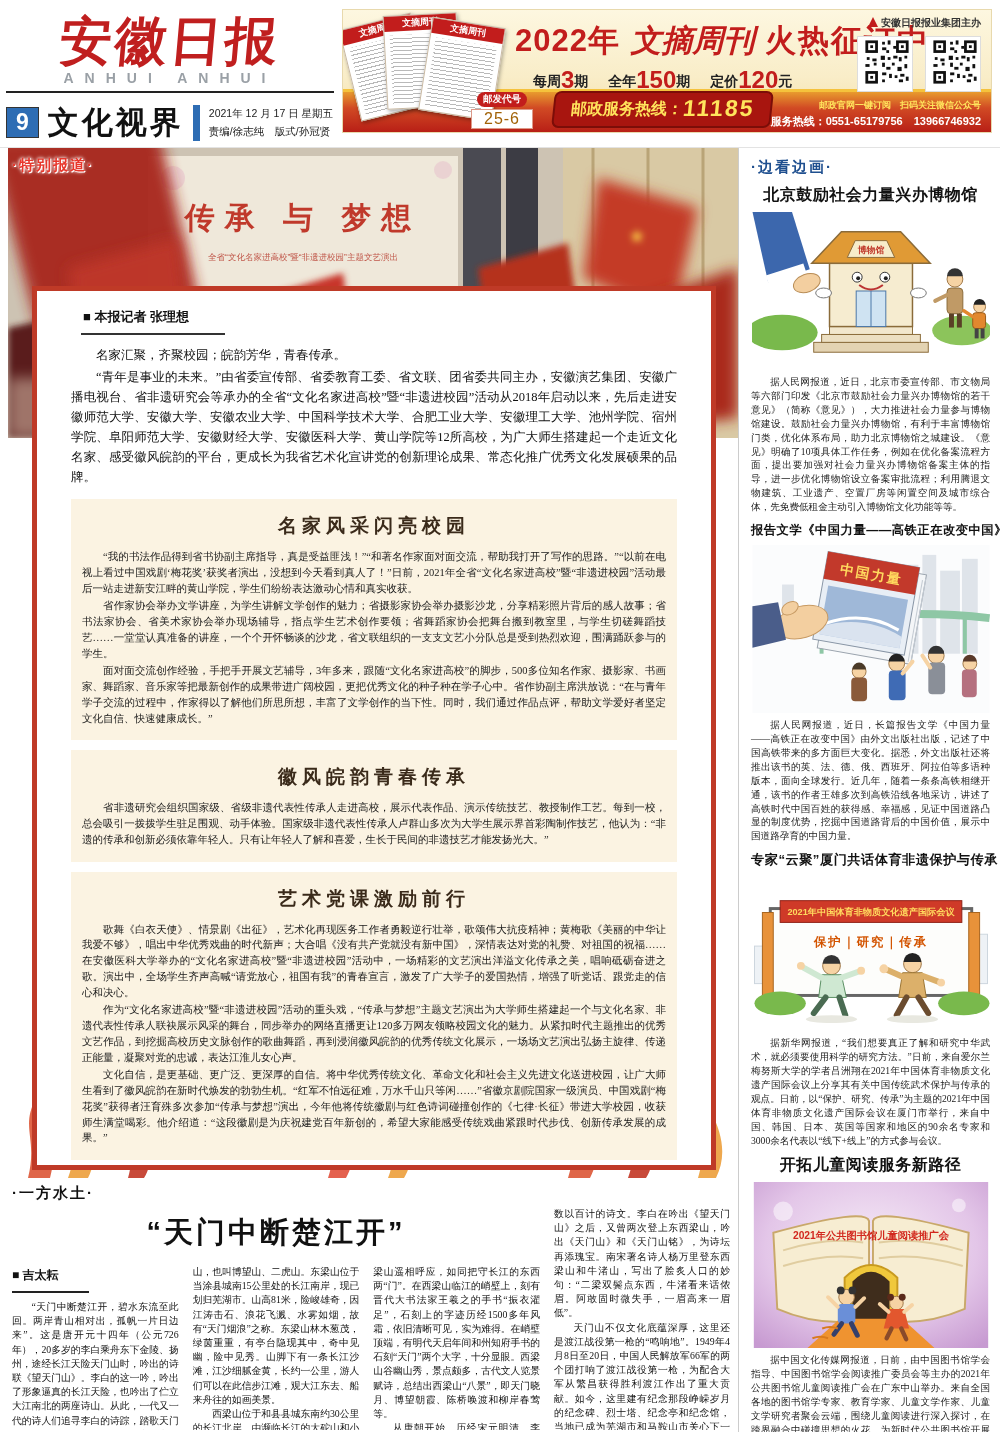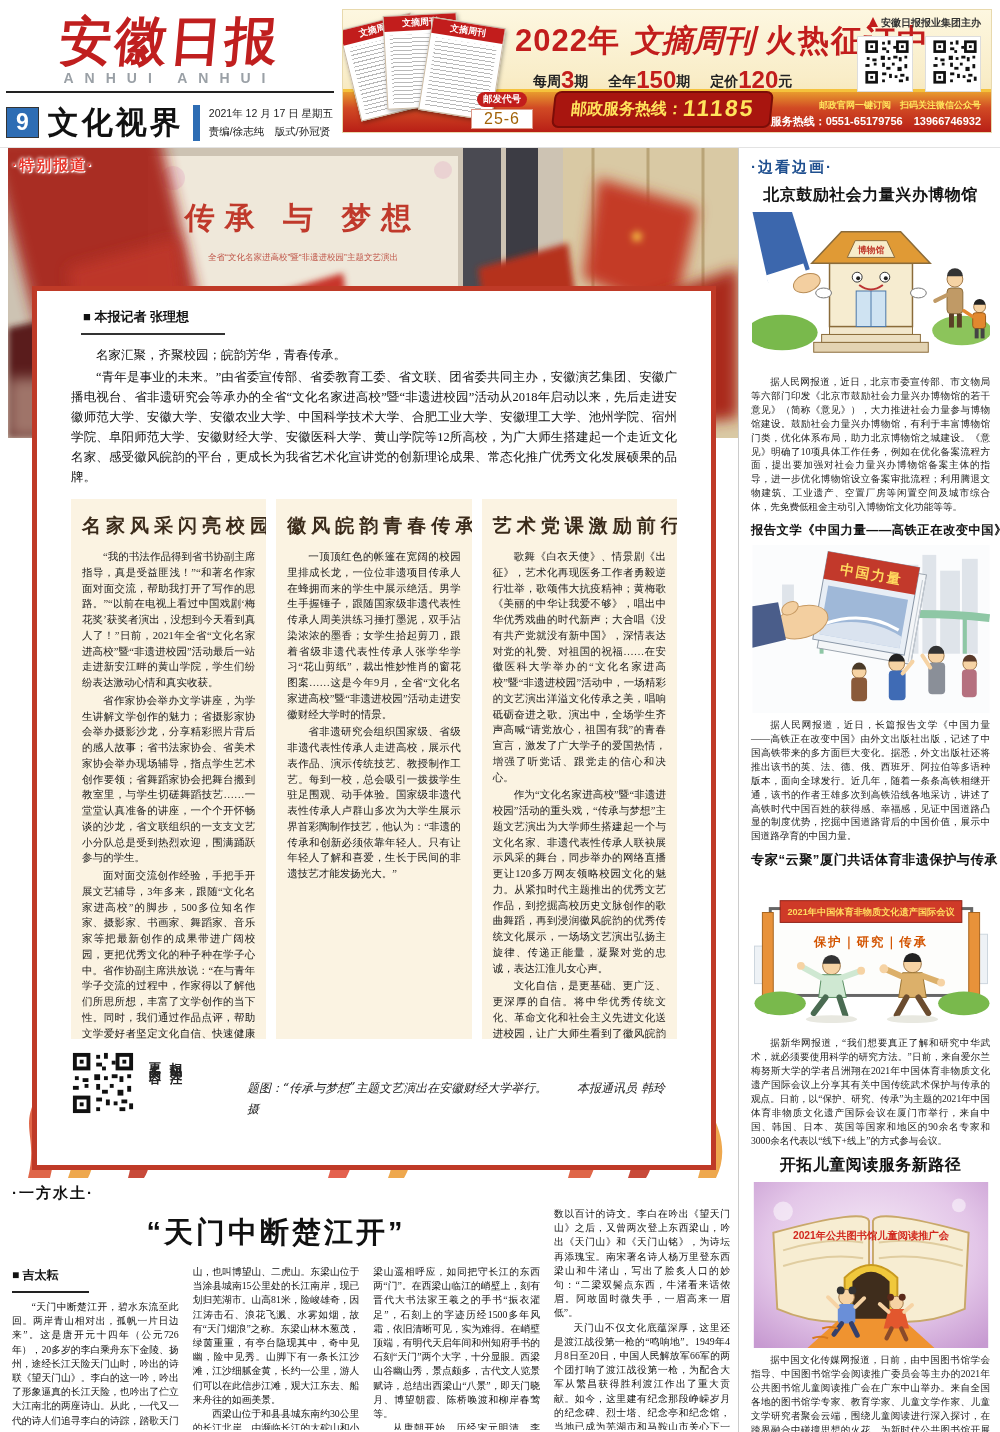--- a/index.html
+++ b/index.html
@@ -57,21 +57,21 @@
   .photo{position:relative;height:290px;overflow:hidden;}
   .report-tag{position:absolute;top:8px;left:12px;color:#e8372c;font-weight:900;font-size:15px;letter-spacing:2px;z-index:6;
               text-shadow:0 0 3px #fff,0 0 4px #fff,1px 1px 0 #fff;}
   .flames{position:absolute;left:8px;right:0;bottom:0;height:120px;z-index:1;}
   .report-box{position:relative;z-index:3;margin:-152px 22px 0 24px;background:#fff;border:5px solid #bf3a27;
               padding:16px 34px 10px;box-sizing:border-box;height:884px;overflow:hidden;}
   .headline{text-align:center;font-size:40px;font-weight:900;letter-spacing:4px;margin:8px 0 16px;white-space:nowrap;}
   .byline{font-size:13px;font-weight:bold;display:inline-block;border-bottom:2px solid #333;padding:0 36px 7px 2px;margin-left:10px;}
   .intro{margin-top:10px;}
   .intro p{font-family:"Liberation Serif",serif;font-size:12.5px;line-height:1.6;text-align:justify;margin:2px 0;text-indent:2em;}
-  .cols{display:flex;gap:10px;margin-top:12px;}
+  .cols{display:flex;gap:10px;margin-top:12px;flex-direction:column;}
   .col{flex:1;background:#fbf3e2;padding:12px 11px;box-sizing:border-box;height:540px;overflow:hidden;}
   .col h3{text-align:center;font-size:19px;letter-spacing:5px;font-weight:900;color:#3a2a1a;margin:2px 0 10px;
           font-family:"DejaVu Serif",serif;white-space:nowrap;}
   .col p{font-family:"Liberation Serif",serif;font-size:10.5px;line-height:1.5;text-align:justify;text-indent:2em;margin:0 0 2px;color:#1a1a1a;}
   .cap-row{display:flex;justify-content:space-between;align-items:flex-end;margin-top:12px;}
   .qr-block{display:flex;align-items:center;gap:7px;}
   .qr-vert{writing-mode:vertical-rl;font-size:12.5px;font-weight:bold;letter-spacing:3px;height:66px;color:#222;}
   .qr-vert span{display:block;margin-left:4px;}
   .caption{width:430px;font-family:"DejaVu Serif",serif;font-style:italic;font-size:12px;line-height:1.7;color:#222;text-align:left;}
   .caption .credit{margin-left:26px;}
@@ -291,21 +291,20 @@
           <div class="cols">
             <div class="col">
               <h3>名家风采闪亮校园</h3>
               <p>“我的书法作品得到省书协副主席指导，真是受益匪浅！”“和著名作家面对面交流，帮助我打开了写作的思路。”“以前在电视上看过中国戏剧‘梅花奖’获奖者演出，没想到今天看到真人了！”日前，2021年全省“文化名家进高校”暨“非遗进校园”活动最后一站走进新安江畔的黄山学院，学生们纷纷表达激动心情和真实收获。</p>
               <p>省作家协会举办文学讲座，为学生讲解文学创作的魅力；省摄影家协会举办摄影沙龙，分享精彩照片背后的感人故事；省书法家协会、省美术家协会举办现场辅导，指点学生艺术创作要领；省舞蹈家协会把舞台搬到教室里，与学生切磋舞蹈技艺……一堂堂认真准备的讲座，一个个开怀畅谈的沙龙，省文联组织的一支支文艺小分队总是受到热烈欢迎，围满踊跃参与的学生。</p>
               <p>面对面交流创作经验，手把手开展文艺辅导，3年多来，跟随“文化名家进高校”的脚步，500多位知名作家、摄影家、书画家、舞蹈家、音乐家等把最新创作的成果带进广阔校园，更把优秀文化的种子种在学子心中。省作协副主席洪放说：“在与青年学子交流的过程中，作家得以了解他们所思所想，丰富了文学创作的当下性。同时，我们通过作品点评，帮助文学爱好者坚定文化自信、快速健康成长。”</p>
 
             </div>
             <div class="col">
               <h3>徽风皖韵青春传承</h3>
-              <p>一顶顶红色的帐篷在宽阔的校园里排成长龙，一位位非遗项目传承人在蜂拥而来的学生中展示绝活。男学生手握锤子，跟随国家级非遗代表性传承人周美洪练习捶打墨泥，双手沾染浓浓的墨香；女学生拾起剪刀，跟着省级非遗代表性传承人张学华学习“花山剪纸”，裁出惟妙惟肖的窗花图案……这是今年9月，全省“文化名家进高校”暨“非遗进校园”活动走进安徽财经大学时的情景。</p>
               <p>省非遗研究会组织国家级、省级非遗代表性传承人走进高校，展示代表作品、演示传统技艺、教授制作工艺。每到一校，总会吸引一拨拨学生驻足围观、动手体验。国家级非遗代表性传承人卢群山多次为大学生展示界首彩陶制作技艺，他认为：“非遗的传承和创新必须依靠年轻人。只有让年轻人了解和喜爱，生长于民间的非遗技艺才能发扬光大。”</p>
 
             </div>
             <div class="col">
               <h3>艺术党课激励前行</h3>
               <p>歌舞《白衣天使》、情景剧《出征》，艺术化再现医务工作者勇毅逆行壮举，歌颂伟大抗疫精神；黄梅歌《美丽的中华让我爱不够》，唱出中华优秀戏曲的时代新声；大合唱《没有共产党就没有新中国》，深情表达对党的礼赞、对祖国的祝福……在安徽医科大学举办的“文化名家进高校”暨“非遗进校园”活动中，一场精彩的文艺演出洋溢文化传承之美，唱响砥砺奋进之歌。演出中，全场学生齐声高喊“请党放心，祖国有我”的青春宣言，激发了广大学子的爱国热情，增强了听党话、跟党走的信心和决心。</p>
               <p>作为“文化名家进高校”暨“非遗进校园”活动的重头戏，“传承与梦想”主题文艺演出为大学师生搭建起一个与文化名家、非遗代表性传承人联袂展示风采的舞台，同步举办的网络直播更让120多万网友领略校园文化的魅力。从紧扣时代主题推出的优秀文艺作品，到挖掘高校历史文脉创作的歌曲舞蹈，再到浸润徽风皖韵的优秀传统文化展示，一场场文艺演出弘扬主旋律、传递正能量，凝聚对党的忠诚，表达江淮儿女心声。</p>
               <p>文化自信，是更基础、更广泛、更深厚的自信。将中华优秀传统文化、革命文化和社会主义先进文化送进校园，让广大师生看到了徽风皖韵在新时代焕发的勃勃生机。“红军不怕远征难，万水千山只等闲……”省徽京剧院国家一级演员、中国戏剧“梅花奖”获得者汪育殊多次参加“传承与梦想”演出，今年他将传统徽剧与红色诗词碰撞创作的《七律·长征》带进大学校园，收获师生满堂喝彩。他介绍道：“这段徽剧是为庆祝建党百年新创的，希望大家能感受传统戏曲紧跟时代步伐、创新传承发展的成果。”</p>
 
             </div>

